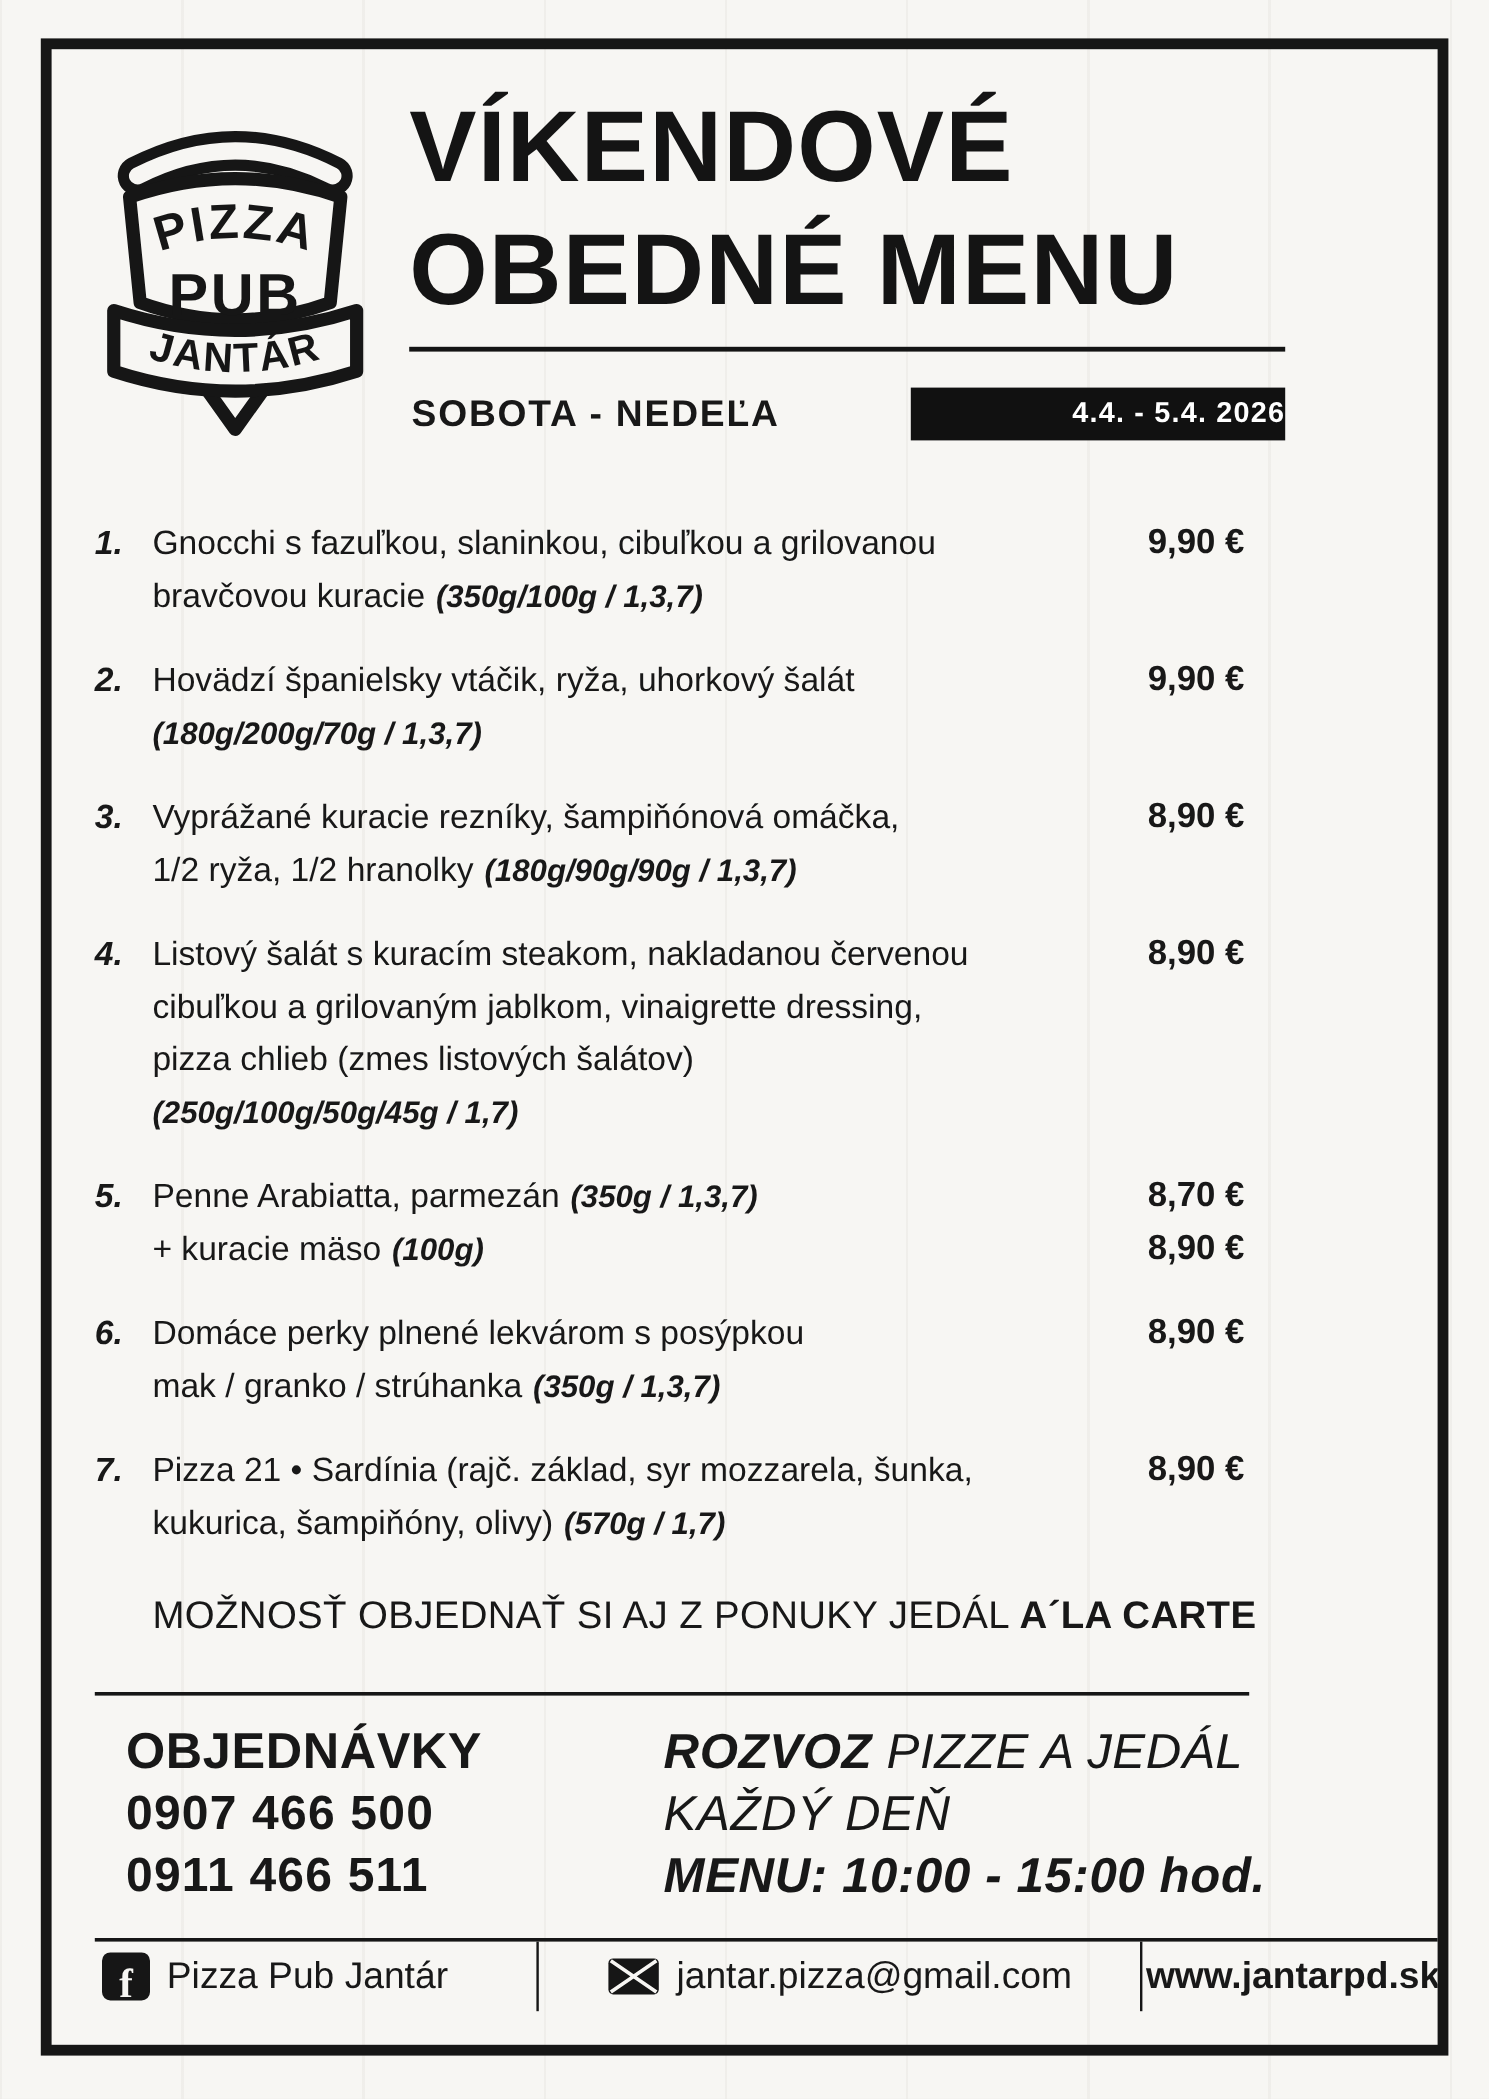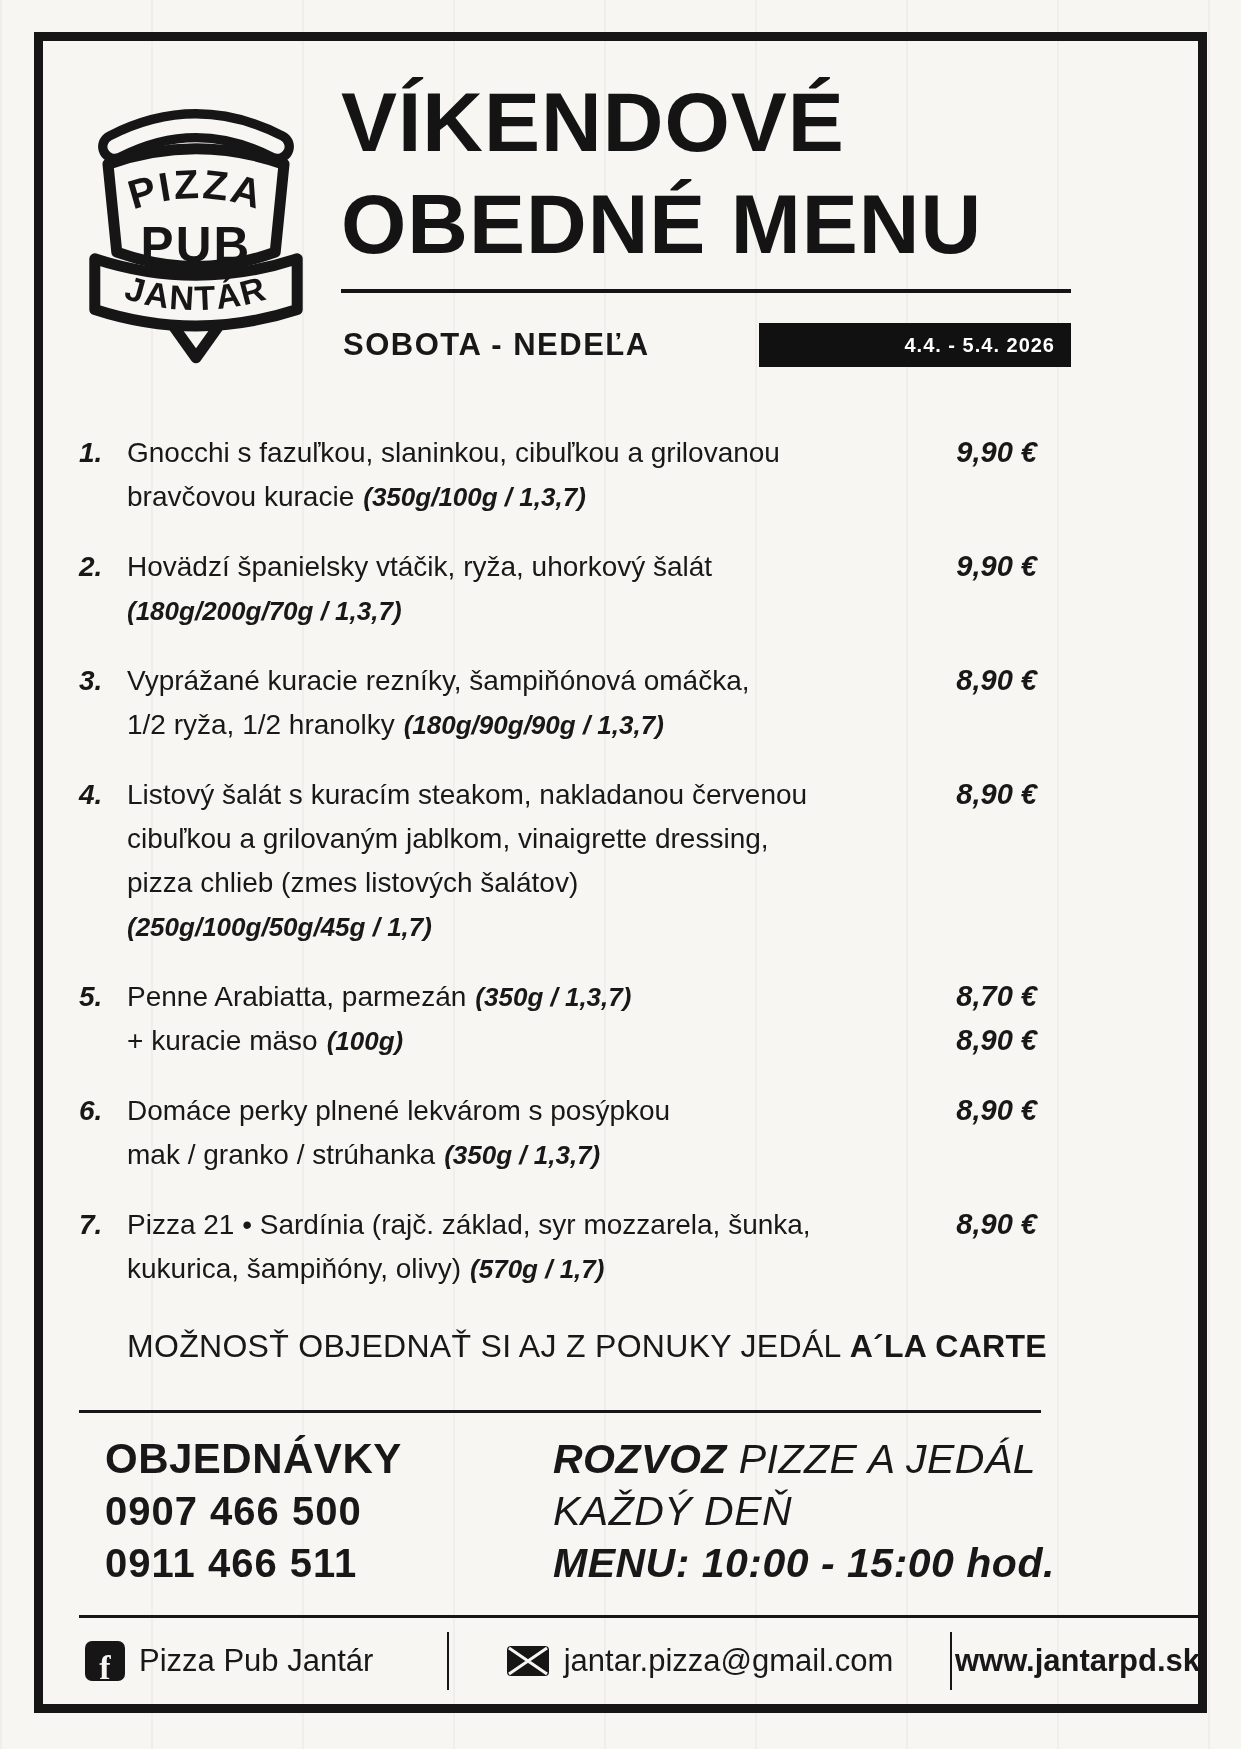--- a/index.html
+++ b/index.html
@@ -27,52 +27,52 @@
   .logo{position:absolute;left:-4px;top:0;}
   .title{position:absolute;left:262px;top:-14px;line-height:102px;
     font-size:84px;font-weight:800;letter-spacing:1px;color:#141414;}
   .title div{white-space:nowrap;}
   .title-rule{position:absolute;left:262px;right:0;top:204px;height:4px;background:#141414;}
   .subhead{position:absolute;left:264px;right:0;top:226px;height:44px;display:flex;align-items:center;margin-top:12px;}
   .weekdays{font-size:31px;font-weight:700;letter-spacing:1.5px;}
   .date-badge{
     position:absolute;right:0;top:0;width:312px;height:44px;
     background:#111;color:#fff;display:flex;align-items:center;justify-content:flex-end;
-    padding-right:16px;box-sizing:border-box;
-    font-size:20px;font-weight:700;letter-spacing:1px;
+    box-sizing:border-box;
+    font-size:24px;font-weight:700;letter-spacing:1px;
   }
 
   
   .menu-list{width:958px;margin-top:24px;}
   .menu-item{display:flex;margin-bottom:26px;}
   .item-num{width:48px;flex:0 0 48px;font-size:28px;font-weight:700;font-style:italic;line-height:43px;}
   .item-body{flex:1;}
   .item-row{display:flex;line-height:43px;gap:28px;}
   .row-text{flex:1;font-size:28px;font-weight:500;}
   .row-text .detail{font-style:italic;font-weight:700;font-size:26px;}
-  .row-price{font-size:29px;font-weight:700;font-style:italic;white-space:nowrap;padding-left:14px;}
+  .row-price{font-size:29px;font-weight:700;white-space:nowrap;padding-left:14px;}
 
   
   .note{margin:34px 0 0 48px;font-size:32px;line-height:43px;letter-spacing:0.3px;width:920px;}
   .note b{font-weight:800;}
 
   
   .rule{height:3px;background:#161616;}
   .rule.contact-rule{width:962px;margin-top:42px;}
   .contact{display:flex;margin-top:20px;width:1100px;}
   .contact-left{width:474px;padding-left:26px;box-sizing:border-box;}
   .contact-left .c-title{font-size:42px;font-weight:800;line-height:52px;letter-spacing:0.5px;}
   .contact-left .c-phone{font-size:40px;font-weight:700;line-height:52px;letter-spacing:1px;}
   .contact-right{flex:1;}
   .contact-right div{font-size:41px;line-height:52px;letter-spacing:0.5px;font-style:italic;}
   .contact-right b{font-weight:800;}
 
   
   .rule.footer-rule{width:1124px;margin-top:26px;}
-  .footer{display:flex;align-items:center;width:1124px;height:86px;}
+  .footer{display:flex;width:1124px;height:86px;}
   .f-cell{display:flex;align-items:center;height:58px;box-sizing:border-box;}
   .f-cell.c1{width:368px;padding-left:6px;}
   .f-cell.c2{width:505px;border-left:2px solid #161616;border-right:2px solid #161616;justify-content:center;}
   .f-cell.c3{flex:1;justify-content:center;}
   .f-label{font-size:31px;}
   .f-label.bold{font-weight:800;}
   .fb-icon{width:40px;height:40px;background:#161616;border-radius:7px;margin-right:14px;
     position:relative;flex:0 0 40px;}
   .fb-icon span{position:absolute;left:0;right:0;bottom:-6px;text-align:center;
     color:#f7f6f3;font-size:34px;font-weight:700;font-family:"Liberation Serif",serif;}

